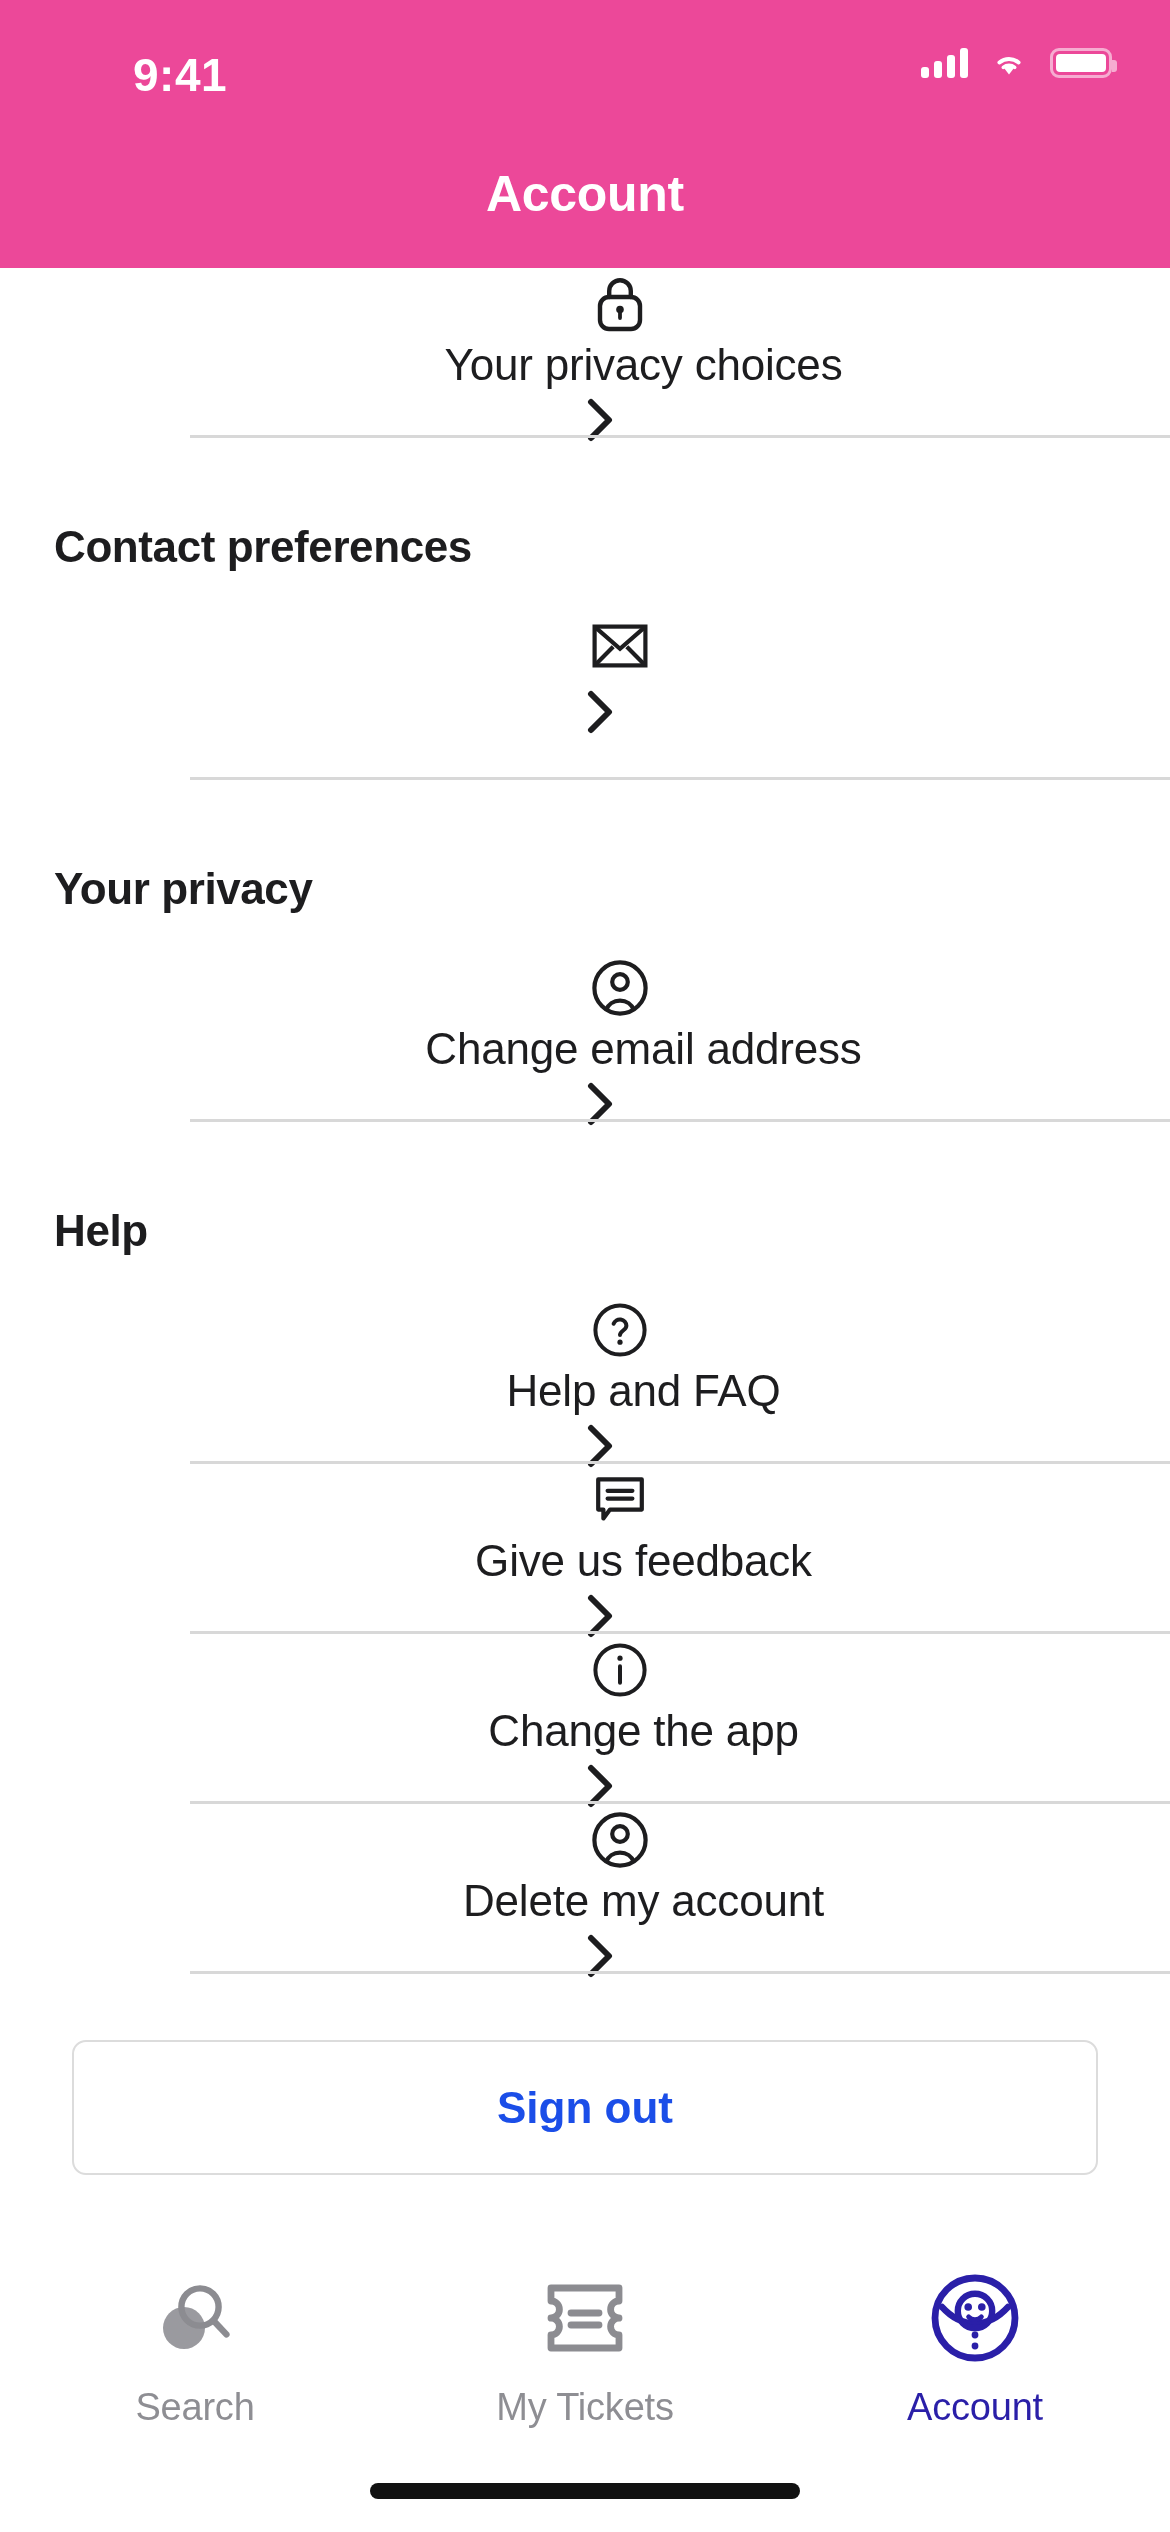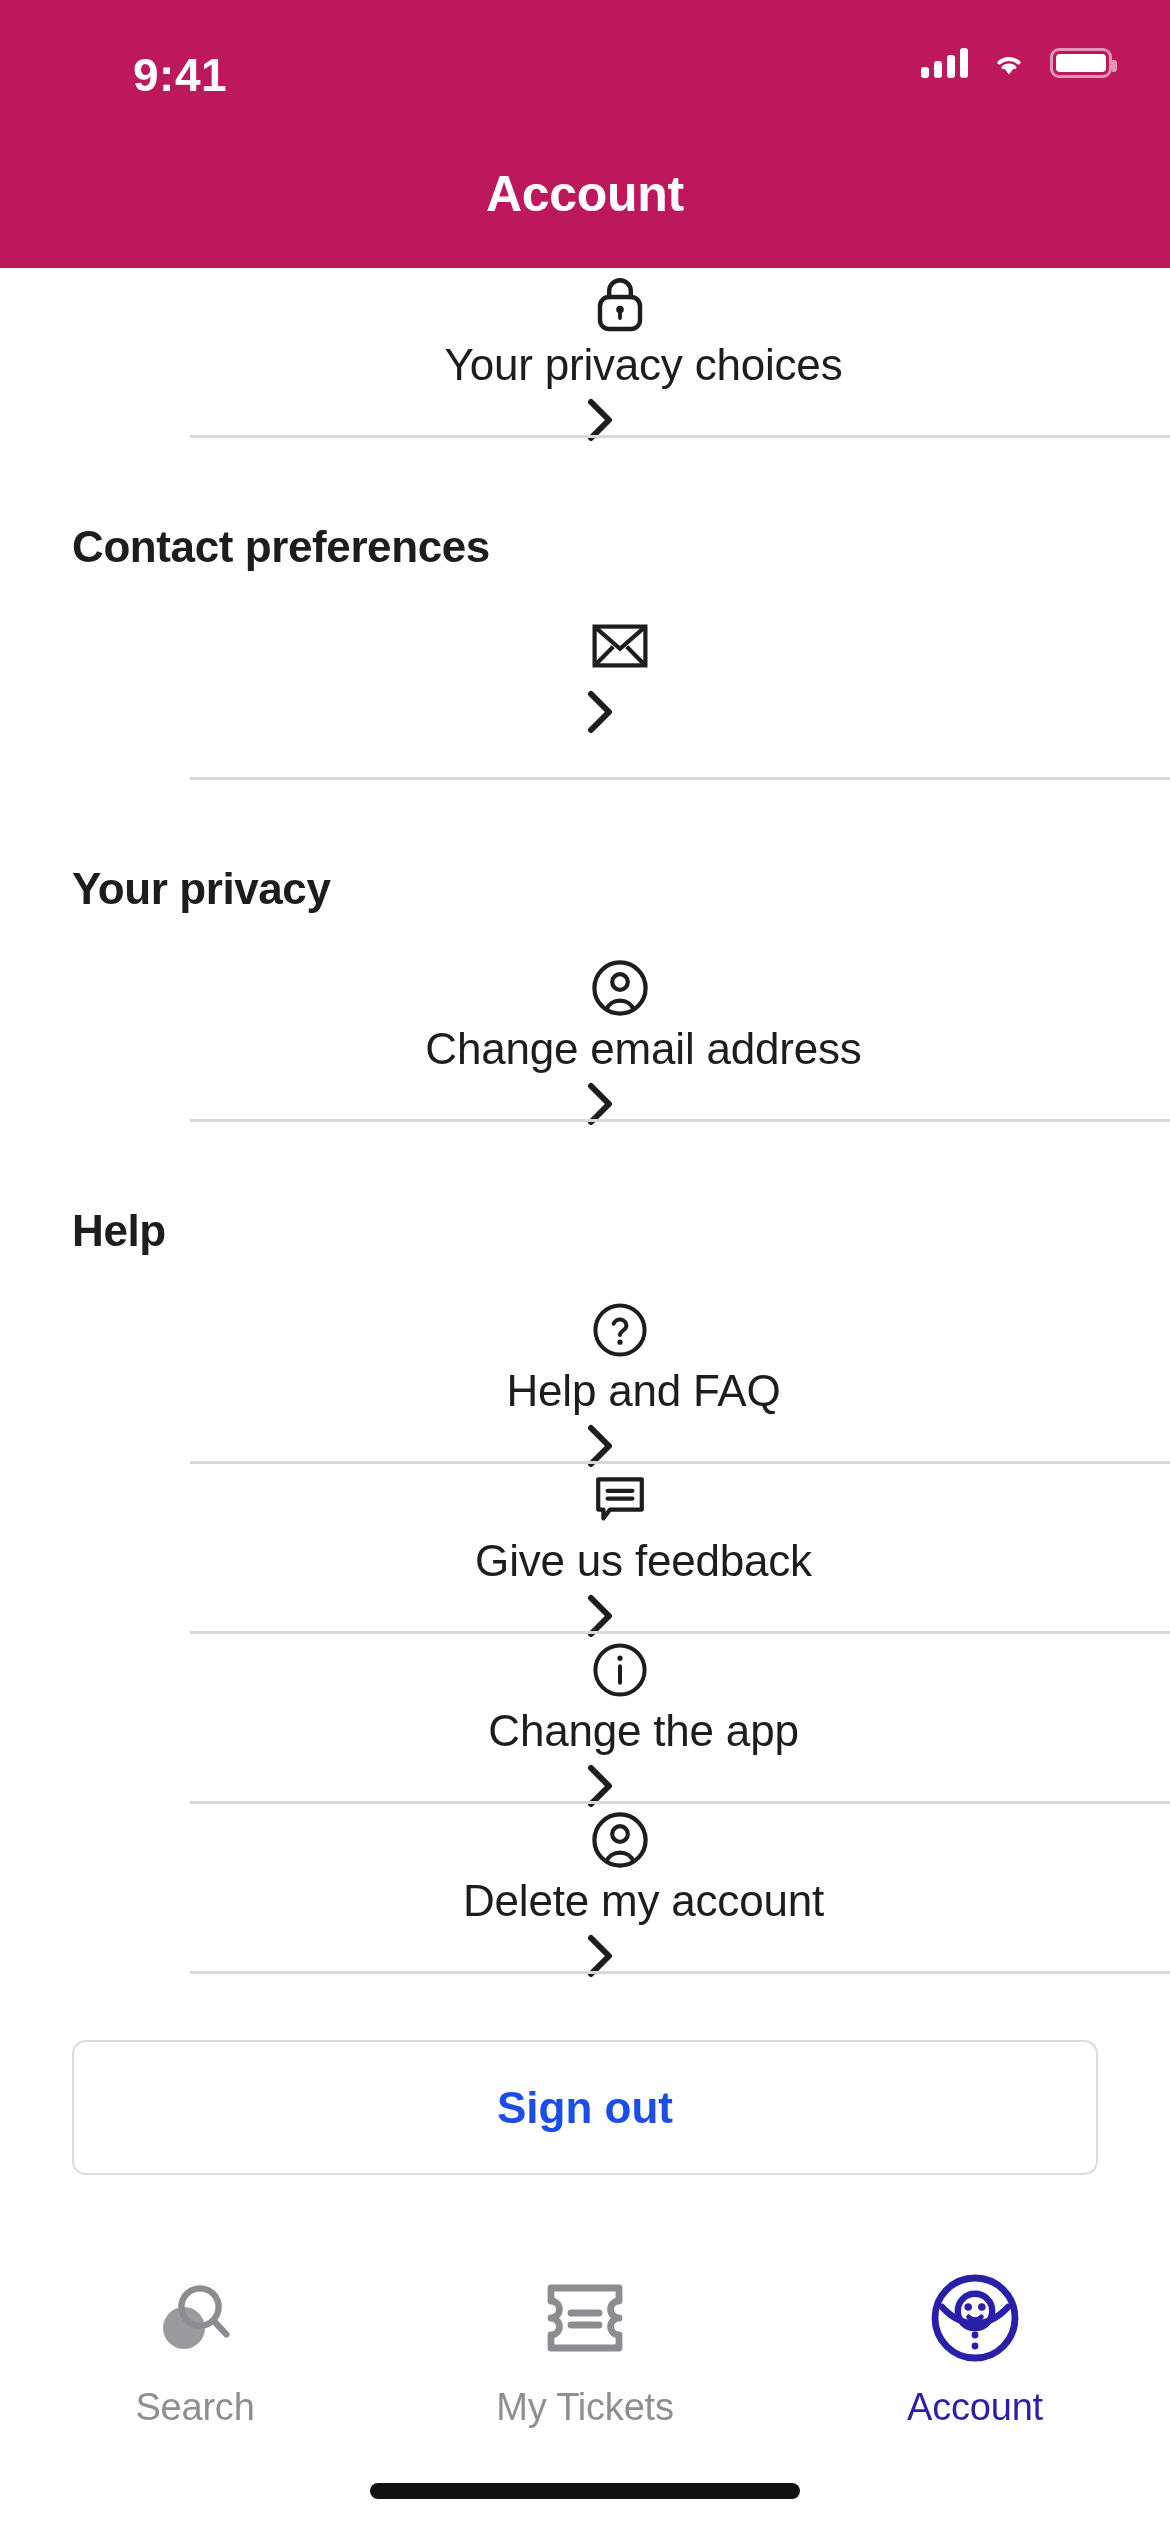--- a/index.html
+++ b/index.html
@@ -7,21 +7,21 @@
     width:1170px; height:2532px;
     font-family:"Liberation Sans", sans-serif;
     background:#ffffff;
     overflow:hidden;
   }
   .phone { position:relative; width:1170px; height:2532px; background:#fff; }
 
   
   .header {
     position:absolute; top:0; left:0; width:1170px; height:268px;
-    background:#be185d;
+    background:#ec4899;
   }
   .statusbar {
     position:absolute; top:0; left:0; width:100%; height:100px;
     display:flex; align-items:center; justify-content:space-between;
     padding:0 58px 0 0;
   }
   .status-time {
     position:absolute; left:133px; top:48px;
     font-size:46px; font-weight:600; color:#fff;
     letter-spacing:0.5px;
@@ -56,21 +56,21 @@
   }
 
   
   .content {
     position:absolute; top:268px; left:0; width:1170px;
     height:1976px; background:#fff;
   }
 
   .section-title {
     font-size:44px; font-weight:700; color:#1d1d1f;
-    padding:0 0 0 72px; letter-spacing:-0.4px;
+    padding:0 0 0 54px; letter-spacing:-0.4px;
   }
 
   .row {
     position:relative; display:flex; align-items:center;
     height:170px; padding:0 0 0 70px;flex-direction:column;
   }
   .row-icon {
     width:72px; height:72px; flex:0 0 72px;
     display:flex; align-items:center; justify-content:center;
     color:#1d1d1f;

